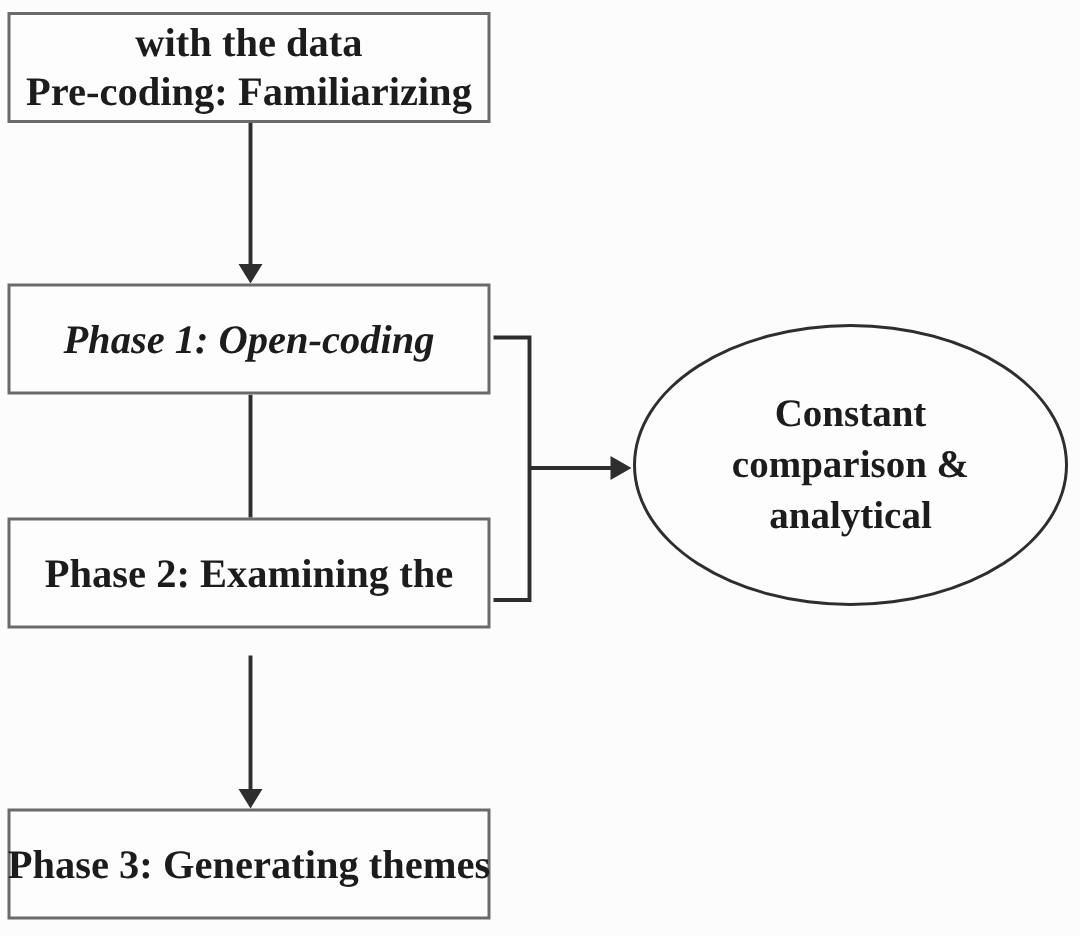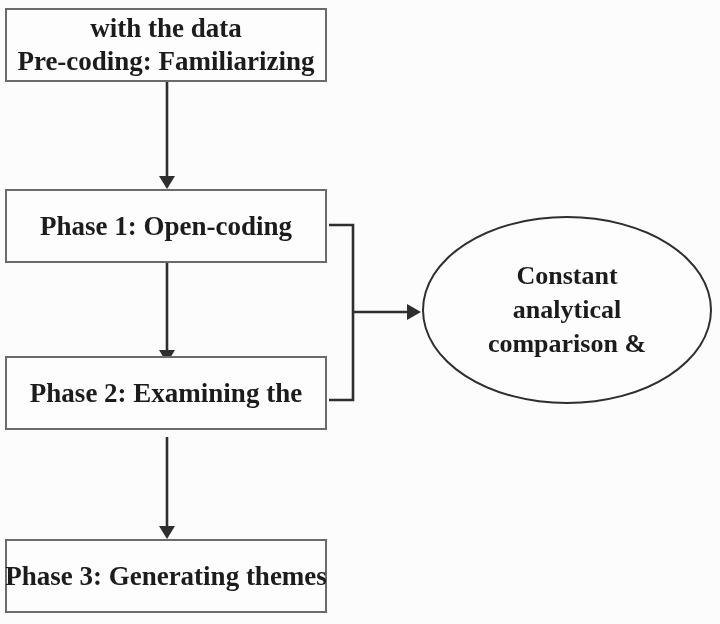--- a/index.html
+++ b/index.html
@@ -53,22 +53,22 @@
     justify-content: center;
     text-align: center;
   }
   .flow-box .t-line {
     font-size: 27px;
     font-weight: 600;
     line-height: 33px;
     white-space: nowrap;
   }
   .box-1 { top: 8px; }
-  .box-2 { top: 189px; }
-  .box-3 { top: 356px; }
+  .box-2 { top: 189px; font-style: italic; }
+  .box-3 { top: 345px; }
   .box-4 { top: 539px; }
   .flow-ellipse {
     position: absolute;
     left: 422px;
     top: 216px;
     width: 290px;
     height: 188px;
     background: var(--box-bg);
     border: 2.5px solid var(--line-color);
     border-radius: 50%;
@@ -130,17 +130,17 @@
   <div class="flow-box box-3">
     <div class="t-line">Phase 2: Examining the</div>
   </div>
 
   <div class="flow-box box-4">
     <div class="t-line">Phase 3: Generating themes</div>
   </div>
 
   <div class="flow-ellipse">
     <div class="t-line">Constant</div>
+    <div class="t-line">comparison &amp;</div>
     <div class="t-line">analytical</div>
-    <div class="t-line">comparison &amp;</div>
   </div>
 
 </div>
 
 </body></html>

